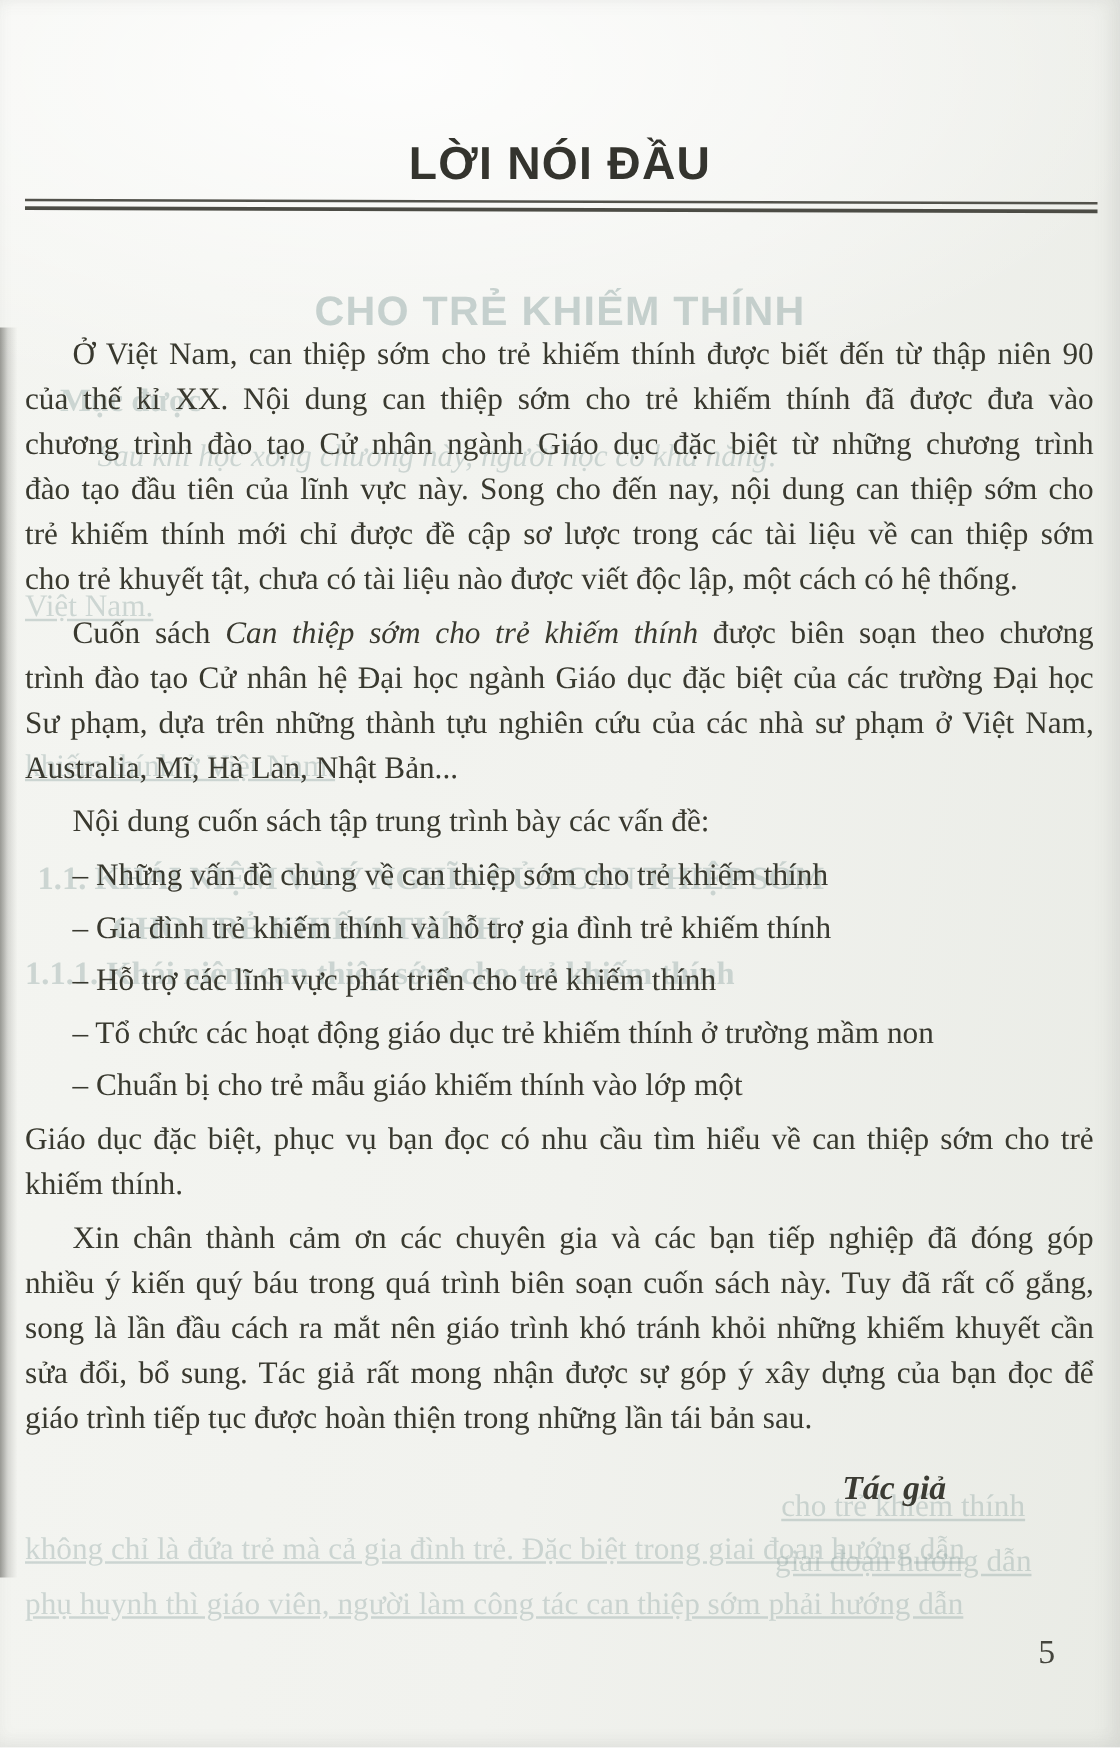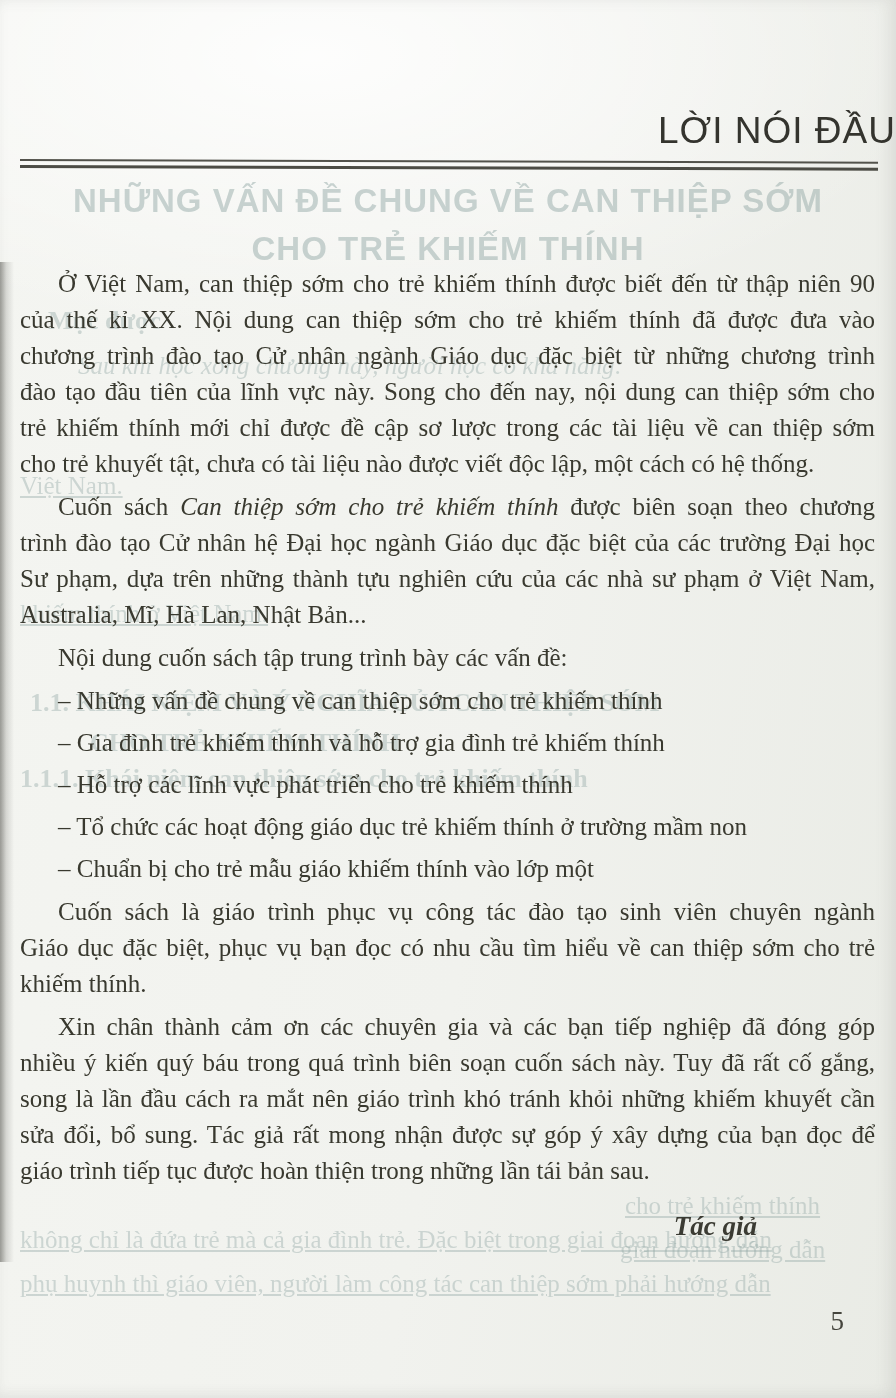--- a/index.html
+++ b/index.html
@@ -20,23 +20,23 @@
     position: absolute;
     left: 0; top: 262px;
     width: 14px; height: 1000px;
     background: linear-gradient(to right, rgba(82,82,76,0.55), rgba(82,82,76,0.18) 45%, rgba(82,82,76,0) 100%);
   }
   .title {
     position: absolute;
     top: 110px; left: 0;
     width: 100%;
     margin: 0;
-    text-align: right;
+    text-align: center;
     font-family: "Liberation Sans", "DejaVu Sans", sans-serif;
-    font-weight: 400;
+    font-weight: 700;
     font-size: 37px;
     letter-spacing: 1px;
     color: #34342e;
   }
   .rule {
     position: absolute;
     top: 159px; left: 20px; right: 18px;
     height: 4px;
     border-top: 2px solid #52524b;
     border-bottom: 3px solid #4c4c45;
@@ -97,21 +97,20 @@
     color: #45453d;
   }
 </style>
 </head>
 <body>
 
 <div class="page">
 
   <div class="gutter"></div>
 
-  <div class="ghost gh-head" style="top:182px;">NHỮNG VẤN ĐỀ CHUNG VỀ CAN THIỆP SỚM</div>
   <div class="ghost gh-head" style="top:230px;">CHO TRẺ KHIẾM THÍNH</div>
   <div class="ghost gh-bold" style="left:48px; top:306px;">Mục được</div>
   <div class="ghost gh-italic" style="left:78px; top:352px;">Sau khi học xong chương này, người học có khả năng:</div>
   <div class="ghost gh-plain" style="left:20px; top:472px;">Việt Nam.</div>
   <div class="ghost gh-plain" style="left:20px; top:600px;">khiếm thính ở Việt Nam.</div>
   <div class="ghost gh-bold" style="left:30px; top:688px;">1.1. KHÁI NIỆM VÀ Ý NGHĨA CỦA CAN THIỆP SỚM</div>
   <div class="ghost gh-bold" style="left:90px; top:728px;">CHO TRẺ KHIẾM THÍNH</div>
   <div class="ghost gh-bold" style="left:20px; top:764px;">1.1.1. Khái niệm can thiệp sớm cho trẻ khiếm thính</div>
   <div class="ghost gh-plain" style="left:625px; top:1192px;">cho trẻ khiếm thính</div>
   <div class="ghost gh-plain" style="left:620px; top:1236px;">giai đoạn hướng dẫn</div>
@@ -145,21 +144,20 @@
 
     <div class="para list">
       <div class="ln ind">– Những vấn đề chung về can thiệp sớm cho trẻ khiếm thính</div>
       <div class="ln ind">– Gia đình trẻ khiếm thính và hỗ trợ gia đình trẻ khiếm thính</div>
       <div class="ln ind">– Hỗ trợ các lĩnh vực phát triển cho trẻ khiếm thính</div>
       <div class="ln ind">– Tổ chức các hoạt động giáo dục trẻ khiếm thính ở trường mầm non</div>
       <div class="ln ind">– Chuẩn bị cho trẻ mẫu giáo khiếm thính vào lớp một</div>
     </div>
 
     <div class="para">
-      <div class="ln jst ind">Cuốn sách là giáo trình phục vụ công tác đào tạo sinh viên chuyên ngành</div>
       <div class="ln jst">Giáo dục đặc biệt, phục vụ bạn đọc có nhu cầu tìm hiểu về can thiệp sớm cho trẻ</div>
       <div class="ln">khiếm thính.</div>
     </div>
 
     <div class="para">
       <div class="ln jst ind">Xin chân thành cảm ơn các chuyên gia và các bạn tiếp nghiệp đã đóng góp</div>
       <div class="ln jst">nhiều ý kiến quý báu trong quá trình biên soạn cuốn sách này. Tuy đã rất cố gắng,</div>
       <div class="ln jst">song là lần đầu cách ra mắt nên giáo trình khó tránh khỏi những khiếm khuyết cần</div>
       <div class="ln jst">sửa đổi, bổ sung. Tác giả rất mong nhận được sự góp ý xây dựng của bạn đọc để</div>
       <div class="ln">giáo trình tiếp tục được hoàn thiện trong những lần tái bản sau.</div>

